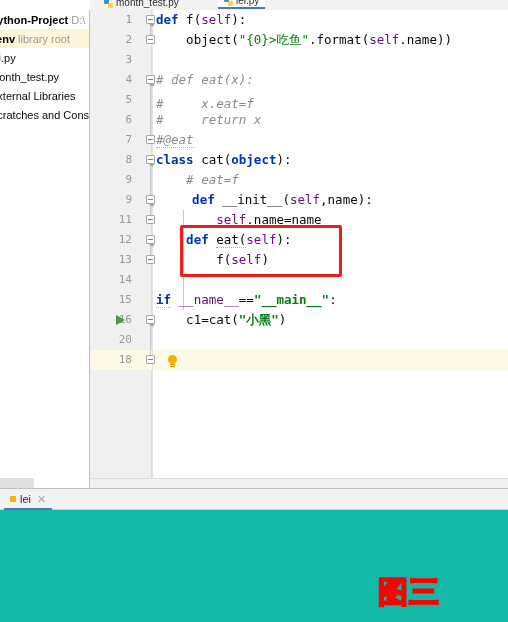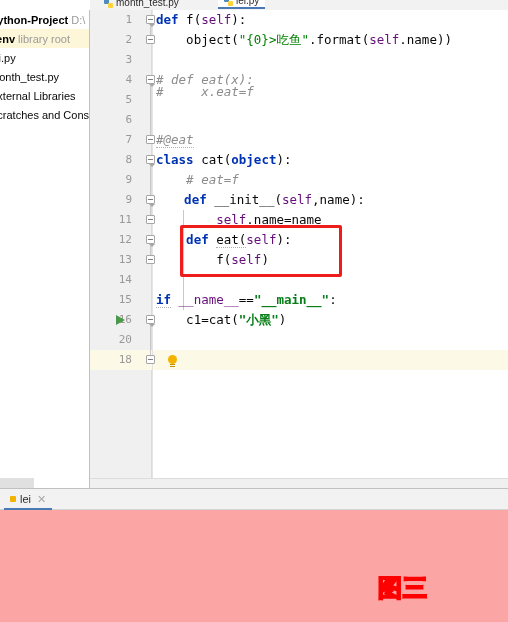--- a/index.html
+++ b/index.html
@@ -135,21 +135,21 @@
     background:#f0f0f0; border-top:1px solid #dcdcdc;
   }
   .sidebar-bottom-chip {
     position:absolute; left:0; top:468px; width:34px; height:11px;
     background:#e0e0e0;
   }
 
   
   .console {
     position:absolute; left:0; top:488px; width:508px; height:134px;
-    background:#fca5a5; border-top:1px solid #c0c0c0;
+    background:#14b8a6; border-top:1px solid #c0c0c0;
   }
   .console-tabbar {
     position:absolute; left:0; top:0; width:508px; height:21px;
     background:#f2f2f2; border-bottom:1px solid #d4d4d4;
   }
   .console-tab {
     position:absolute; left:4px; top:1px; height:20px;
     display:flex; align-items:center; gap:4px;
     padding:0 6px; font-size:11px; color:#2b2b2b;
     border-bottom:2px solid #4a7ab5; background:#f2f2f2;
@@ -161,21 +161,21 @@
 
   .console-out {
     position:absolute; left:2px; top:24px; right:0; bottom:0;
     font-family:"DejaVu Sans Mono", monospace; font-size:12.5px;
     line-height:22px; color:#2626d6; white-space:pre; overflow:hidden;
   }
   .console-line { height:22px; }
 
   .figure-caption {
     position:absolute; left:378px; top:572px;
-    font-family:"DejaVu Sans", sans-serif; font-size:24px; font-weight:bold;
+    font-family:"DejaVu Sans", sans-serif; font-size:30px; font-weight:bold;
     color:#b91c1c;
     -webkit-text-stroke:2px #ff0000;
     letter-spacing:1px;
   }
 </style>
 </head>
 <body>
 
 <div id="app">
 
@@ -266,25 +266,26 @@
     <div class="fold" style="left:56px; top:345px"></div>
 
     <div class="foldline" style="left:93px; top:200px; height:60px"></div>
     <div class="foldline" style="left:93px; top:260px; height:40px"></div>
 
     <div class="code-area">
       <div class="coderow" style="left:4px; top:0"><span class="kw">def</span> <span class="plain">f(</span><span class="par">self</span><span class="plain">):</span></div>
       <div class="coderow" style="left:4px; top:20px"><span class="plain">    object(</span><span class="str">"{0}&gt;吃鱼"</span><span class="plain">.format(</span><span class="par">self</span><span class="plain">.name))</span></div>
       <div class="coderow" style="left:4px; top:40px"></div>
       <div class="coderow" style="left:4px; top:60px"><span class="cmt"># def eat(x):</span></div>
-      <div class="coderow" style="left:4px; top:72px"><span class="cmt">#     x.eat=f</span></div>
+      <div class="coderow" style="left:4px; top:84px"><span class="cmt">#     x.eat=f</span></div>
+      <div class="coderow" style="left:4px; top:100px"><span class="cmt">#     return x</span></div>
       <div class="coderow" style="left:4px; top:120px"><span class="cmt wavy">#@eat</span></div>
       <div class="coderow" style="left:4px; top:140px"><span class="kw">class</span> <span class="plain">cat(</span><span class="kw">object</span><span class="plain">):</span></div>
       <div class="coderow" style="left:4px; top:160px"><span class="cmt">    # eat=f</span></div>
-      <div class="coderow" style="left:2px; top:180px"><span class="plain">    </span><span class="kw">def</span> <span class="plain">__init__(</span><span class="par">self</span><span class="plain">,name):</span></div>
+      <div class="coderow" style="left:10px; top:180px"><span class="plain">    </span><span class="kw">def</span> <span class="plain">__init__(</span><span class="par">self</span><span class="plain">,name):</span></div>
       <div class="coderow" style="left:4px; top:200px"><span class="plain">        </span><span class="par">self</span><span class="plain">.name=name</span></div>
       <div class="coderow" style="left:4px; top:220px"><span class="plain">    </span><span class="kw">def</span> <span class="plain wavy">eat(</span><span class="par">self</span><span class="plain">):</span></div>
       <div class="coderow" style="left:4px; top:240px"><span class="plain">        f(</span><span class="par">self</span><span class="plain">)</span></div>
       <div class="coderow" style="left:4px; top:260px"></div>
       <div class="coderow" style="left:4px; top:280px"><span class="kw wavy">if</span> <span class="par">__name__</span><span class="plain">==</span><span class="teal">"__main__"</span><span class="plain">:</span></div>
       <div class="coderow" style="left:4px; top:300px"><span class="plain">    c1=cat(</span><span class="teal">"小黑"</span><span class="plain">)</span></div>
       <div class="coderow" style="left:4px; top:340px"></div>
     </div>
 
     <div class="redbox" style="left:90px; top:215px; width:162px; height:52px"></div>

